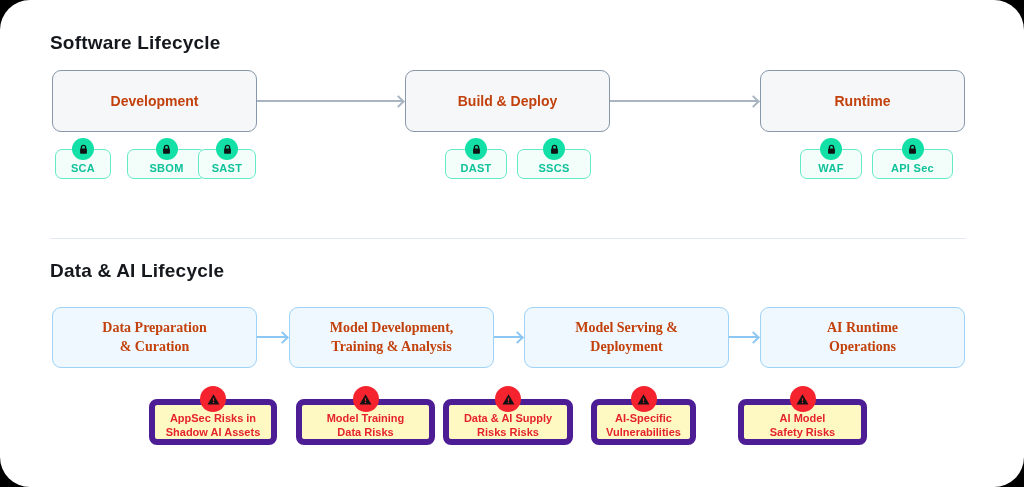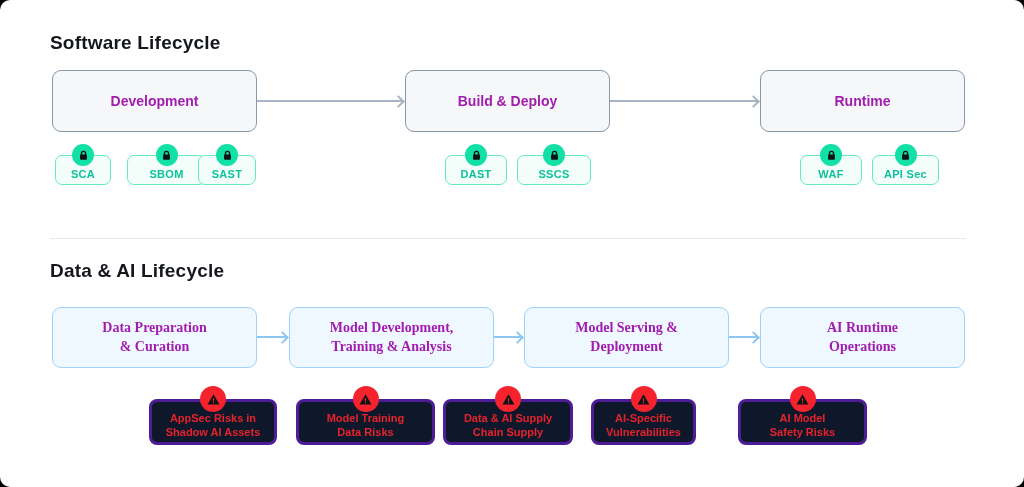--- a/index.html
+++ b/index.html
@@ -6,64 +6,64 @@
   body{
     width:1024px;height:487px;
     background:#000000;
     font-family:"Liberation Sans", sans-serif;
     position:relative;overflow:hidden;
     -webkit-font-smoothing:antialiased;
   }
   .card{
     position:absolute;inset:0;
     background:#ffffff;
-    border-radius:10px;
+    border-radius:30px;
   }
   .section-title{
     position:absolute;left:50px;
     font-size:19px;font-weight:800;color:#14171c;letter-spacing:.2px;
   }
   
   .stage{
     position:absolute;width:205px;height:62px;box-sizing:border-box;
     border-radius:9px;display:flex;align-items:center;justify-content:center;
-    text-align:center;font-size:14px;font-weight:700;color:#a21caf;line-height:1.3;
+    text-align:center;font-size:14px;font-weight:700;color:#c2410c;line-height:1.3;
   }
   .stage.sw{top:70px;background:#f5f7f9;border:1px solid #8897aa;}
   .stage.ai{top:307px;height:61px;background:#eff8fe;border:1px solid #9ed2f6;font-family:Liberation Serif, serif;}
   
   .arrow{position:absolute;height:2px;}
   .arrow::after{
     content:'';position:absolute;right:0;top:-3.5px;width:7px;height:7px;
     border-top:2px solid;border-right:2px solid;transform:rotate(45deg);
     border-color:inherit;
   }
   .arrow.gray{background:#a9b4c2;border-color:#a9b4c2;top:100px;}
   .arrow.blue{background:#8cc6f3;border-color:#8cc6f3;top:336px;}
   
-  .tool{position:absolute;top:144px;}
+  .tool{position:absolute;top:138px;}
   .tool .dot{
     position:relative;z-index:2;width:22px;height:22px;border-radius:50%;
     background:#12e0a6;margin:0 auto;display:flex;align-items:center;justify-content:center;
   }
   .tool .pill{
     box-sizing:border-box;margin-top:-11px;height:30px;border-radius:7px;
     background:#f3fdfa;border:1px solid #66eac5;
     display:flex;align-items:flex-end;justify-content:center;padding-bottom:4px;
     font-size:11px;font-weight:700;color:#10c29a;letter-spacing:.3px;white-space:nowrap;
   }
   
   .risk{position:absolute;top:386px;}
   .risk .dot{
     position:relative;z-index:2;width:26px;height:26px;border-radius:50%;
     background:#f5232e;margin:0 auto;display:flex;align-items:center;justify-content:center;
   }
   .risk .pill{
     box-sizing:border-box;margin-top:-13px;height:46px;border-radius:8px;
-    background:#0f172a;border:3px solid #4c1d95;
+    background:#fef9c3;border:6px solid #4c1d95;
     display:flex;flex-direction:column;align-items:center;justify-content:center;
     padding-top:8px;font-size:11px;font-weight:700;color:#e5232c;line-height:1.25;
     text-align:center;white-space:nowrap;
   }
   .divider{position:absolute;left:50px;top:238px;width:916px;height:1px;background:#e4e9ef;}
   .icon-svg{display:block;}
 </style>
 </head>
 <body>
 
@@ -137,21 +137,21 @@
     </div>
     <div class="pill" style="width:62px">WAF</div>
   </div>
   <div class="tool" style="left:872px">
     <div class="dot">
       <svg class="icon-svg" width="11" height="11" viewBox="0 0 24 24">
           <path d="M7.5 11V7.5a4.5 4.5 0 0 1 9 0V11" fill="none" stroke="#101314" stroke-width="3"></path>
           <rect x="4.5" y="10" width="15" height="11" rx="2" fill="#101314"></rect>
         </svg>
     </div>
-    <div class="pill" style="width:67px">API Sec</div>
+    <div class="pill" style="width:81px">API Sec</div>
   </div>
 
   <div class="divider"></div>
 
   <div class="section-title" style="top:260px">Data &amp; AI Lifecycle</div>
 
   <div class="stage ai" style="left:52px">
     <span><span>Data Preparation</span><br><span>&amp; Curation</span></span>
   </div>
   <div class="arrow blue" style="left:257px;width:30px"></div>
@@ -196,21 +196,21 @@
   <div class="risk" style="left:443px">
     <div class="dot">
       <svg class="icon-svg" width="13" height="13" viewBox="0 0 24 24">
           <path d="M12 2.5 L23 21 H1 Z" fill="#101314"></path>
           <rect x="10.9" y="9" width="2.2" height="6" rx="1.1" fill="#f5232e"></rect>
           <circle cx="12" cy="17.6" r="1.35" fill="#f5232e"></circle>
         </svg>
     </div>
     <div class="pill" style="width:130px">
       <span>Data &amp; AI Supply</span>
-      <span>Chain Supply</span>
+      <span>Risks Risks</span>
     </div>
   </div>
   <div class="risk" style="left:591px">
     <div class="dot">
       <svg class="icon-svg" width="13" height="13" viewBox="0 0 24 24">
           <path d="M12 2.5 L23 21 H1 Z" fill="#101314"></path>
           <rect x="10.9" y="9" width="2.2" height="6" rx="1.1" fill="#f5232e"></rect>
           <circle cx="12" cy="17.6" r="1.35" fill="#f5232e"></circle>
         </svg>
     </div>

